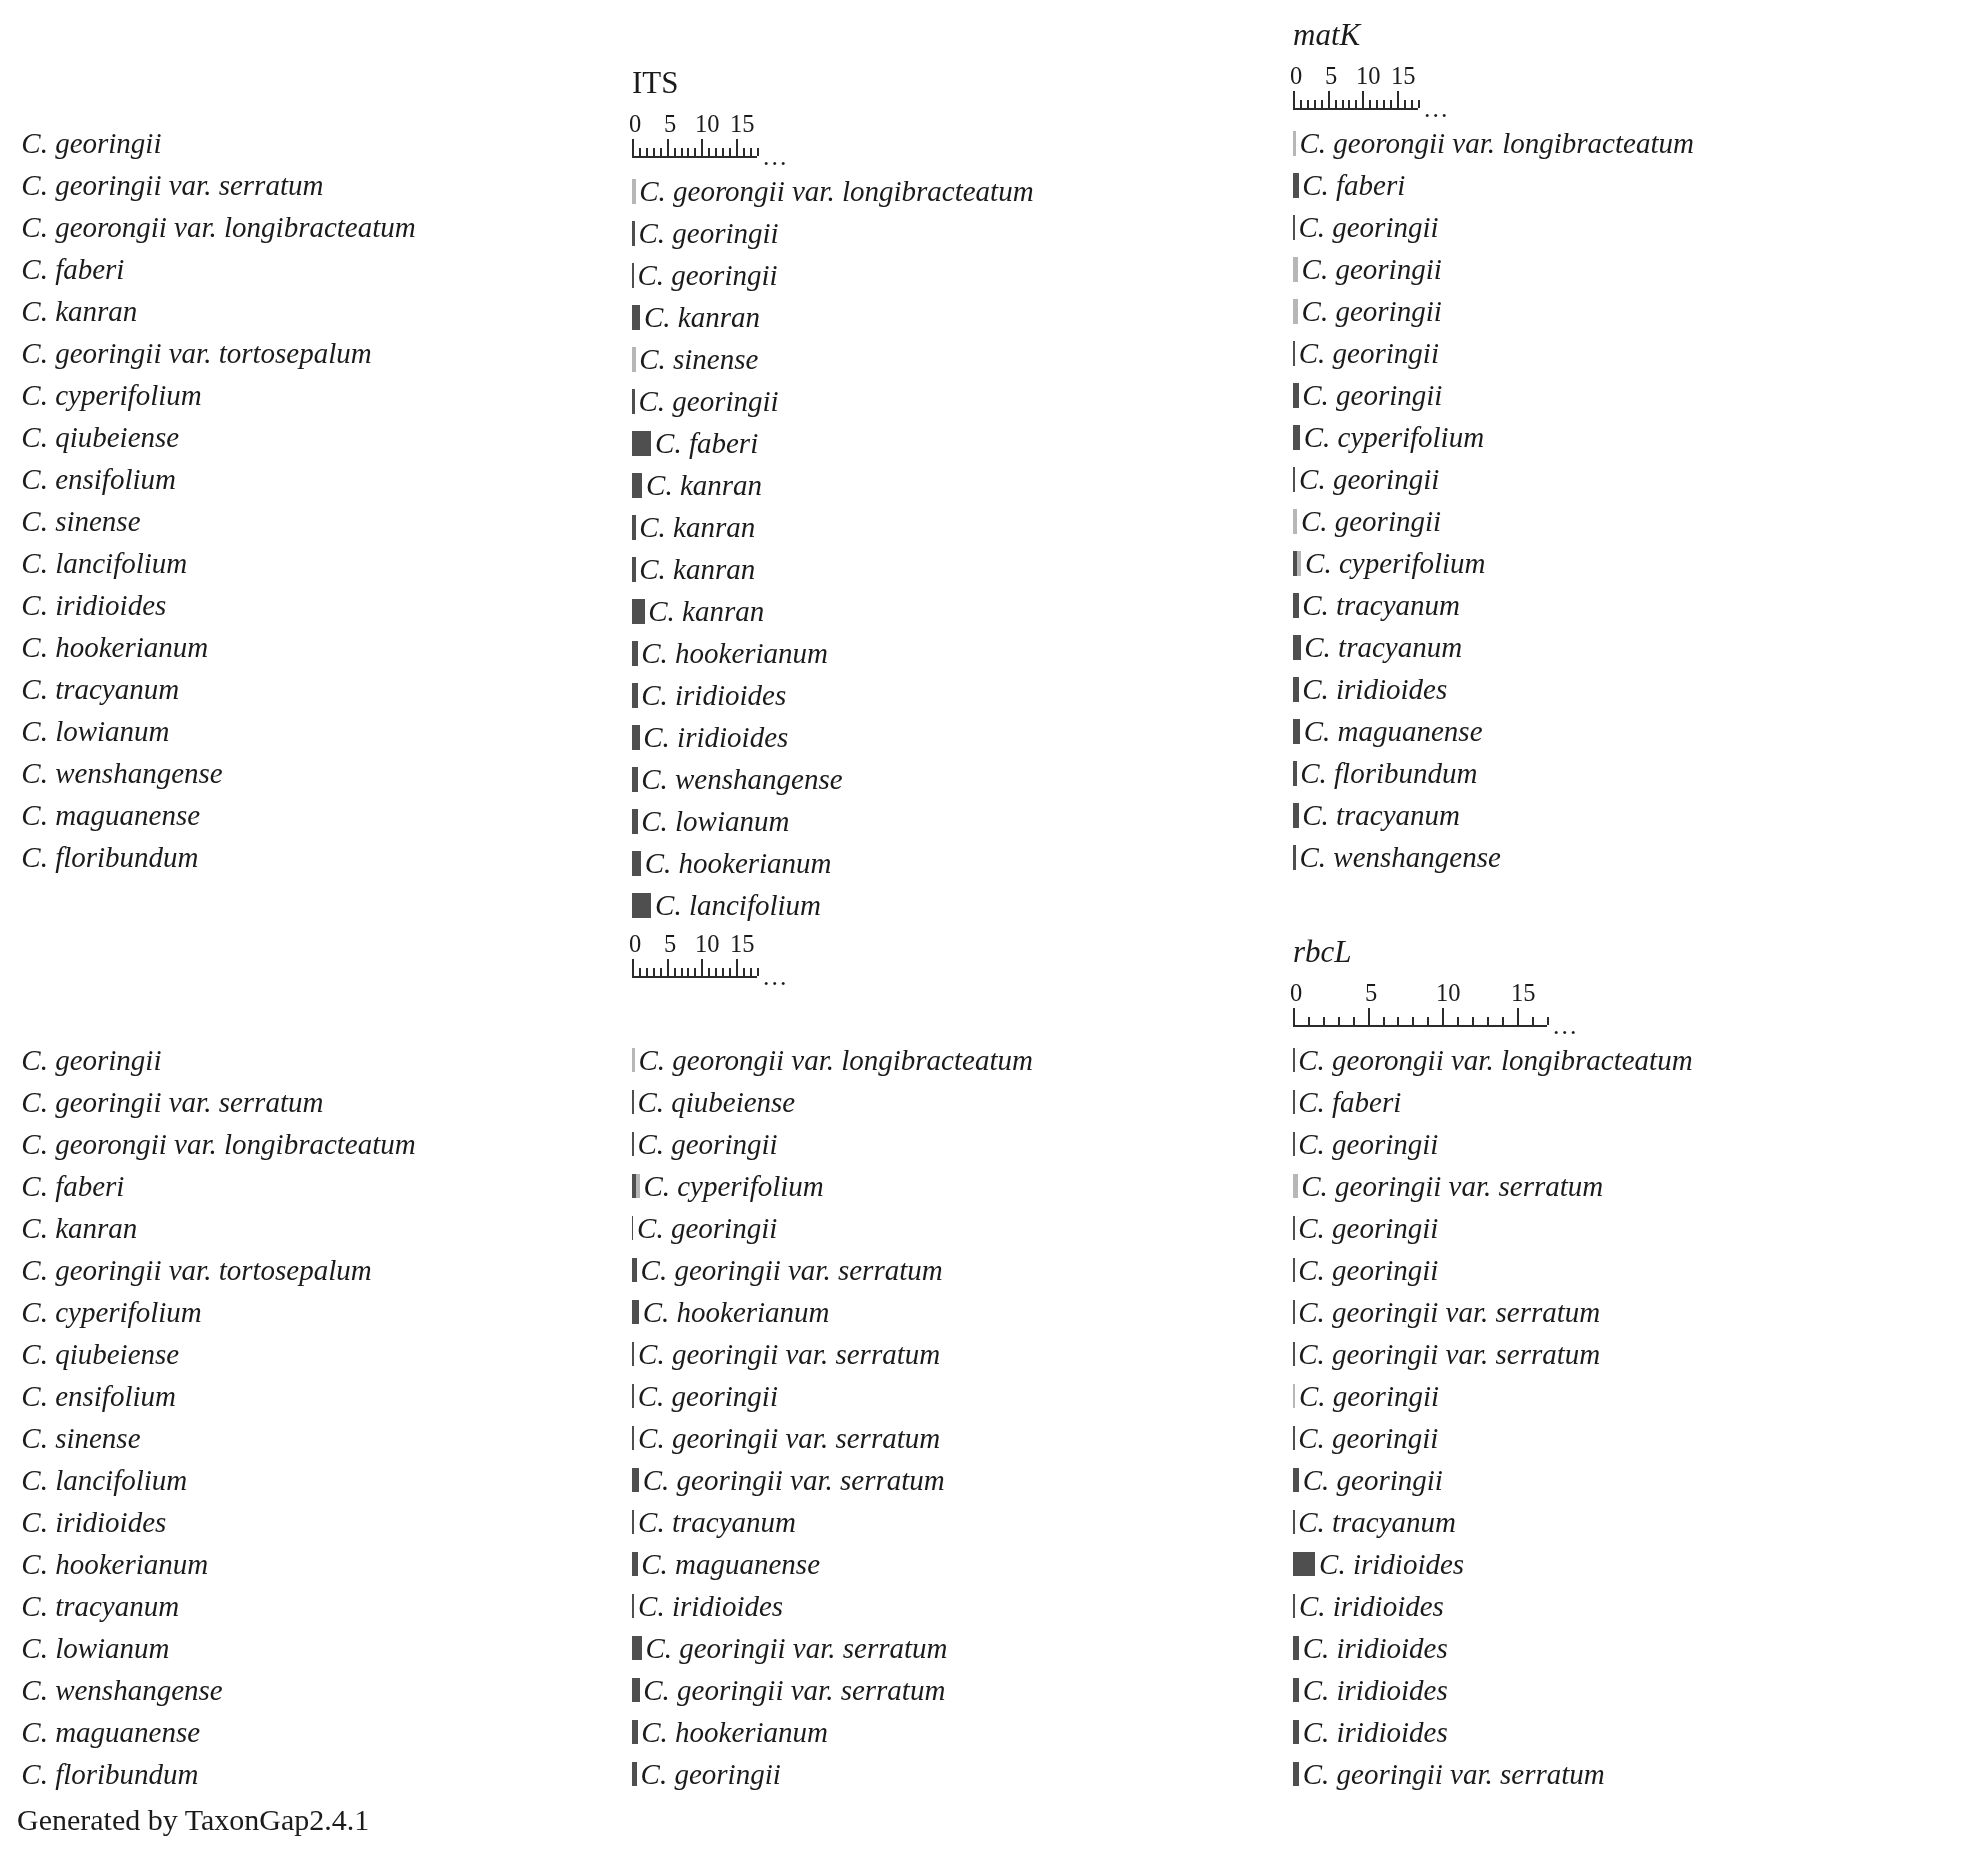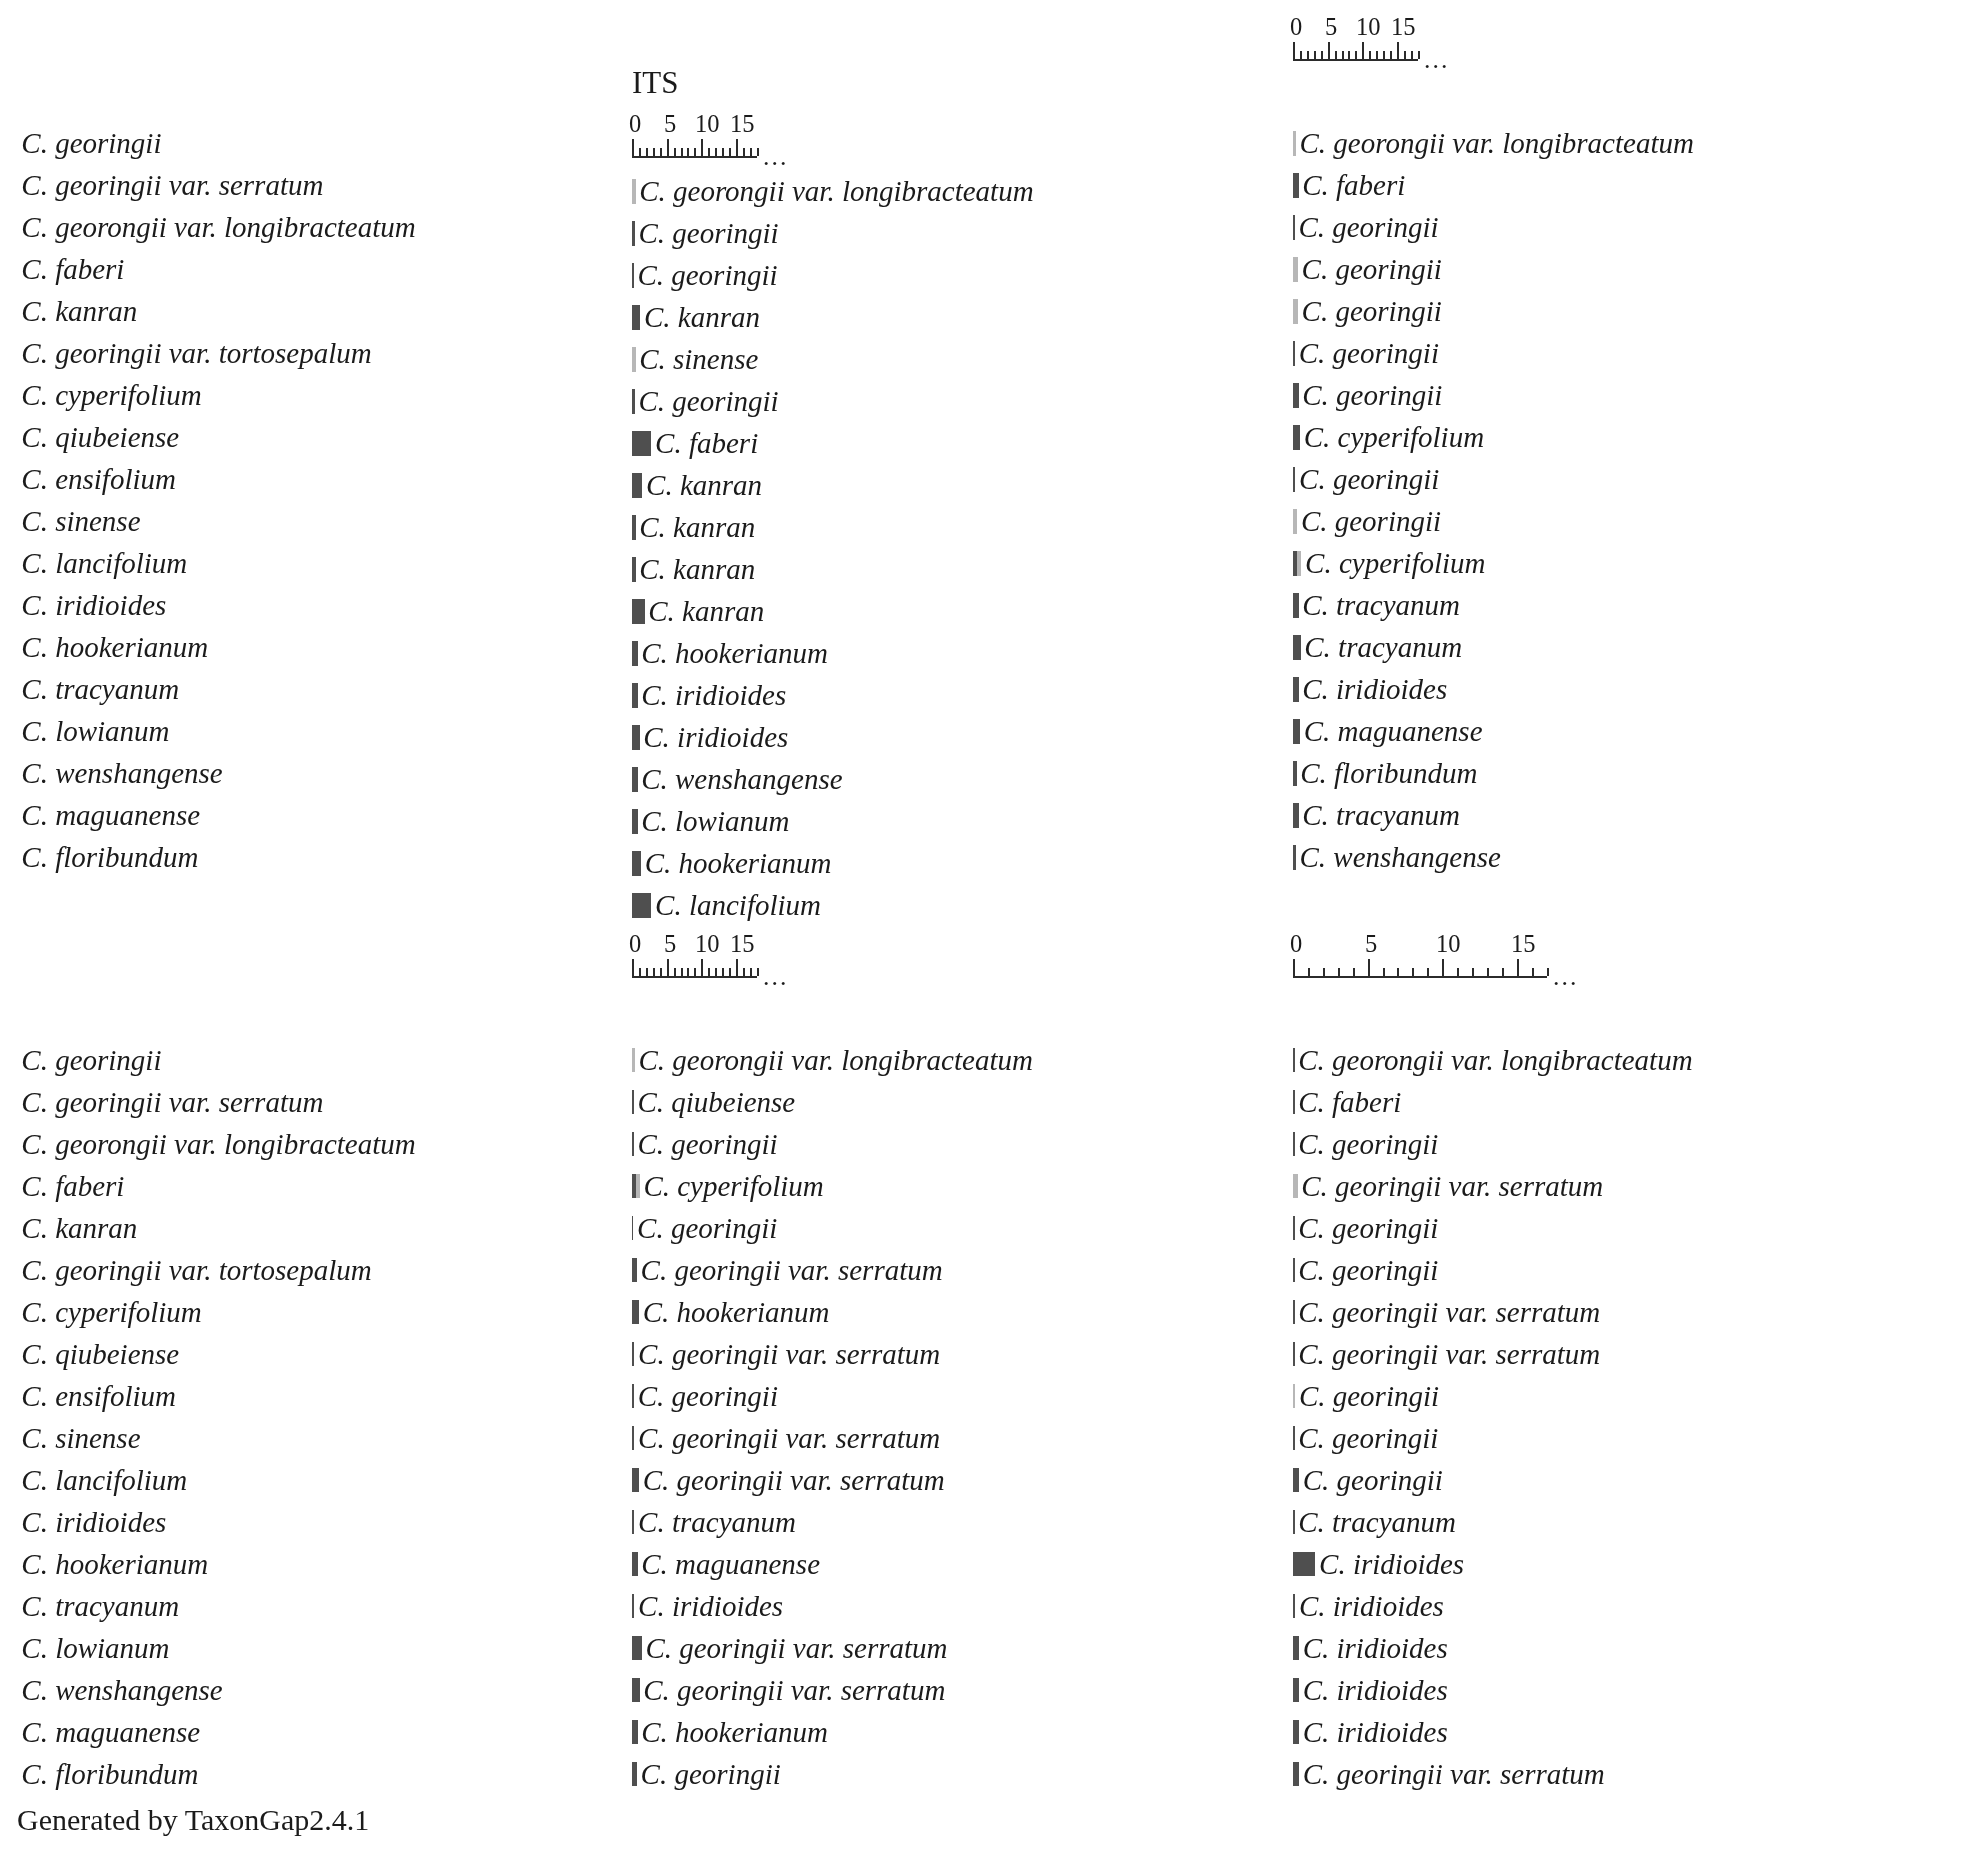--- a/index.html
+++ b/index.html
@@ -240,20 +240,21 @@
             <div class="bar">
               <i class="seg dark" style="width: 19.4px;"></i>
             </div>
             <div class="plabel">C. lancifolium</div>
           </div>
         </div>
     </div>
 
     <div class="panel">
       <div class="panel-header">
+        <div class="panel-title">matK</div>
         <div class="ruler-wrap">
           <div class="tick-labels">
               <span class="tick-label" style="left: 0px;">0</span>
               <span class="tick-label" style="left: 35px;">5</span>
               <span class="tick-label" style="left: 69px;">10</span>
               <span class="tick-label" style="left: 104px;">15</span>
             </div>
           <div class="ruler" style="width: 125px;">
               <i class="tick major" style="left: 0px;"></i>
               <i class="tick" style="left: 7px;"></i>
@@ -555,20 +556,21 @@
             <div class="bar">
               <i class="seg dark" style="width: 4.9px;"></i>
             </div>
             <div class="plabel">C. georingii</div>
           </div>
         </div>
     </div>
 
     <div class="panel">
       <div class="panel-header">
+        <div class="panel-title">rbcL</div>
         <div class="ruler-wrap">
           <div class="tick-labels">
               <span class="tick-label" style="left: 0px;">0</span>
               <span class="tick-label" style="left: 75px;">5</span>
               <span class="tick-label" style="left: 149px;">10</span>
               <span class="tick-label" style="left: 224px;">15</span>
             </div>
           <div class="ruler" style="width: 254px;">
               <i class="tick major" style="left: 0px;"></i>
               <i class="tick" style="left: 15px;"></i>

